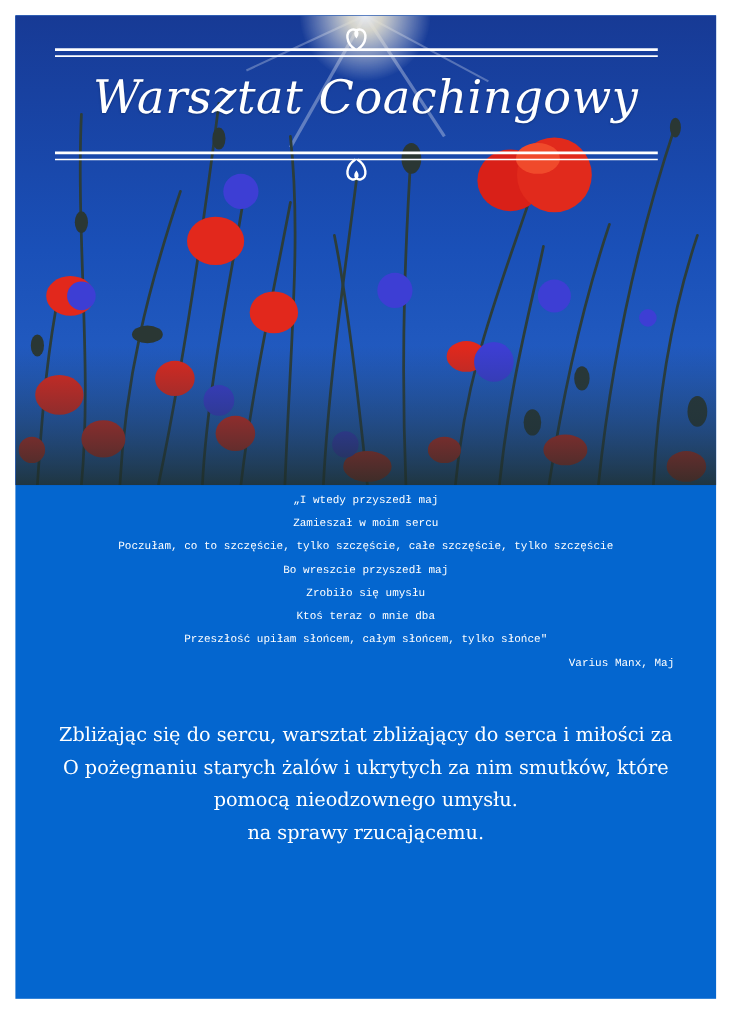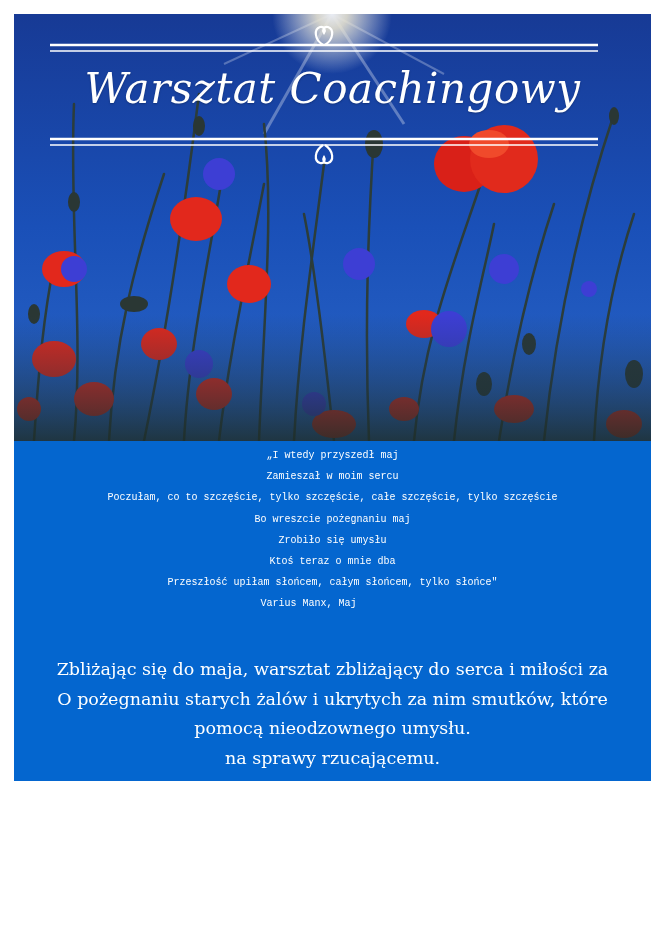--- a/index.html
+++ b/index.html
@@ -1,29 +1,29 @@
 <!DOCTYPE html>
 <html><head>
 <meta charset="utf-8">
 <style>
   html, body { margin:0; padding:0; background:#ffffff; }
   body { width:663px; height:937px; position:relative; overflow:hidden; }
-  .poster { position:absolute; left:14px; top:14px; width:637px; height:767px; background:#0466cf; }
+  .poster { position:absolute; left:14px; top:14px; width:637px; height:894px; background:#0466cf; }
   .photo { position:absolute; left:0; top:0; width:637px; height:427px; overflow:hidden; background:#123c9a; }
   .photo svg { position:absolute; left:0; top:0; }
   .title-block { position:absolute; left:0; top:0; width:637px; height:170px; }
   .title {
     position:absolute; left:0; top:50px; width:637px; text-align:center;
     font-family:"DejaVu Serif", serif; font-style:italic; font-size:42px; color:#ffffff;
     letter-spacing:0.5px; text-shadow:0 1px 2px rgba(0,0,0,0.25);
   }
   .quote { position:absolute; left:0; top:431px; width:637px; text-align:center;
     font-family:"Liberation Mono", monospace; font-size:10px; line-height:21.2px; color:#ffffff; }
   .quote .line { display:block; }
-  .quote .author { display:block; text-align:center; padding-right:48px; }
+  .quote .author { display:block; text-align:right; padding-right:38px; }
   .desc { position:absolute; left:12px; top:641px; width:613px; text-align:center;
     font-family:"DejaVu Serif", serif; font-size:17.5px; line-height:29.5px; color:#ffffff; }
   .desc .line { display:block; }
   .info { position:absolute; left:0; top:806px; width:637px; text-align:center;
     font-family:"DejaVu Serif", serif; font-size:17.5px; line-height:24.5px; color:#ffffff; }
   .info .line { display:block; }
 </style>
 </head>
 <body>
 
@@ -137,27 +137,27 @@
         <path d="M309 131 C300 137 300 147 306 149 C310 150 312 146 310 143 C308 146 310 150 314 149 C320 147 320 137 311 131"></path>
       </g>
     </svg>
     <div class="title">Warsztat Coachingowy</div>
   </div>
 
   <div class="quote">
     <span class="line">„I wtedy przyszedł maj</span>
     <span class="line">Zamieszał w moim sercu</span>
     <span class="line">Poczułam, co to szczęście, tylko szczęście, całe szczęście, tylko szczęście</span>
-    <span class="line">Bo wreszcie pożegnaniu maj</span>
+    <span class="line">Bo wreszcie przyszedł maj</span>
     <span class="line">Zrobiło się umysłu</span>
     <span class="line">Ktoś teraz o mnie dba</span>
     <span class="line">Przeszłość upiłam słońcem, całym słońcem, tylko słońce"</span>
     <span class="author">Varius Manx, Maj</span>
   </div>
 
   <div class="desc">
-    <span class="line">Zbliżając się do maja, warsztat zbliżający do serca i miłości za</span>
+    <span class="line">Zbliżając się do sercu, warsztat zbliżający do serca i miłości za</span>
     <span class="line">O pożegnaniu starych żalów i ukrytych za nim smutków, które</span>
     <span class="line">pomocą nieodzownego umysłu.</span>
     <span class="line">na sprawy rzucającemu.</span>
   </div>
 
 </div>
 
 </body></html>

